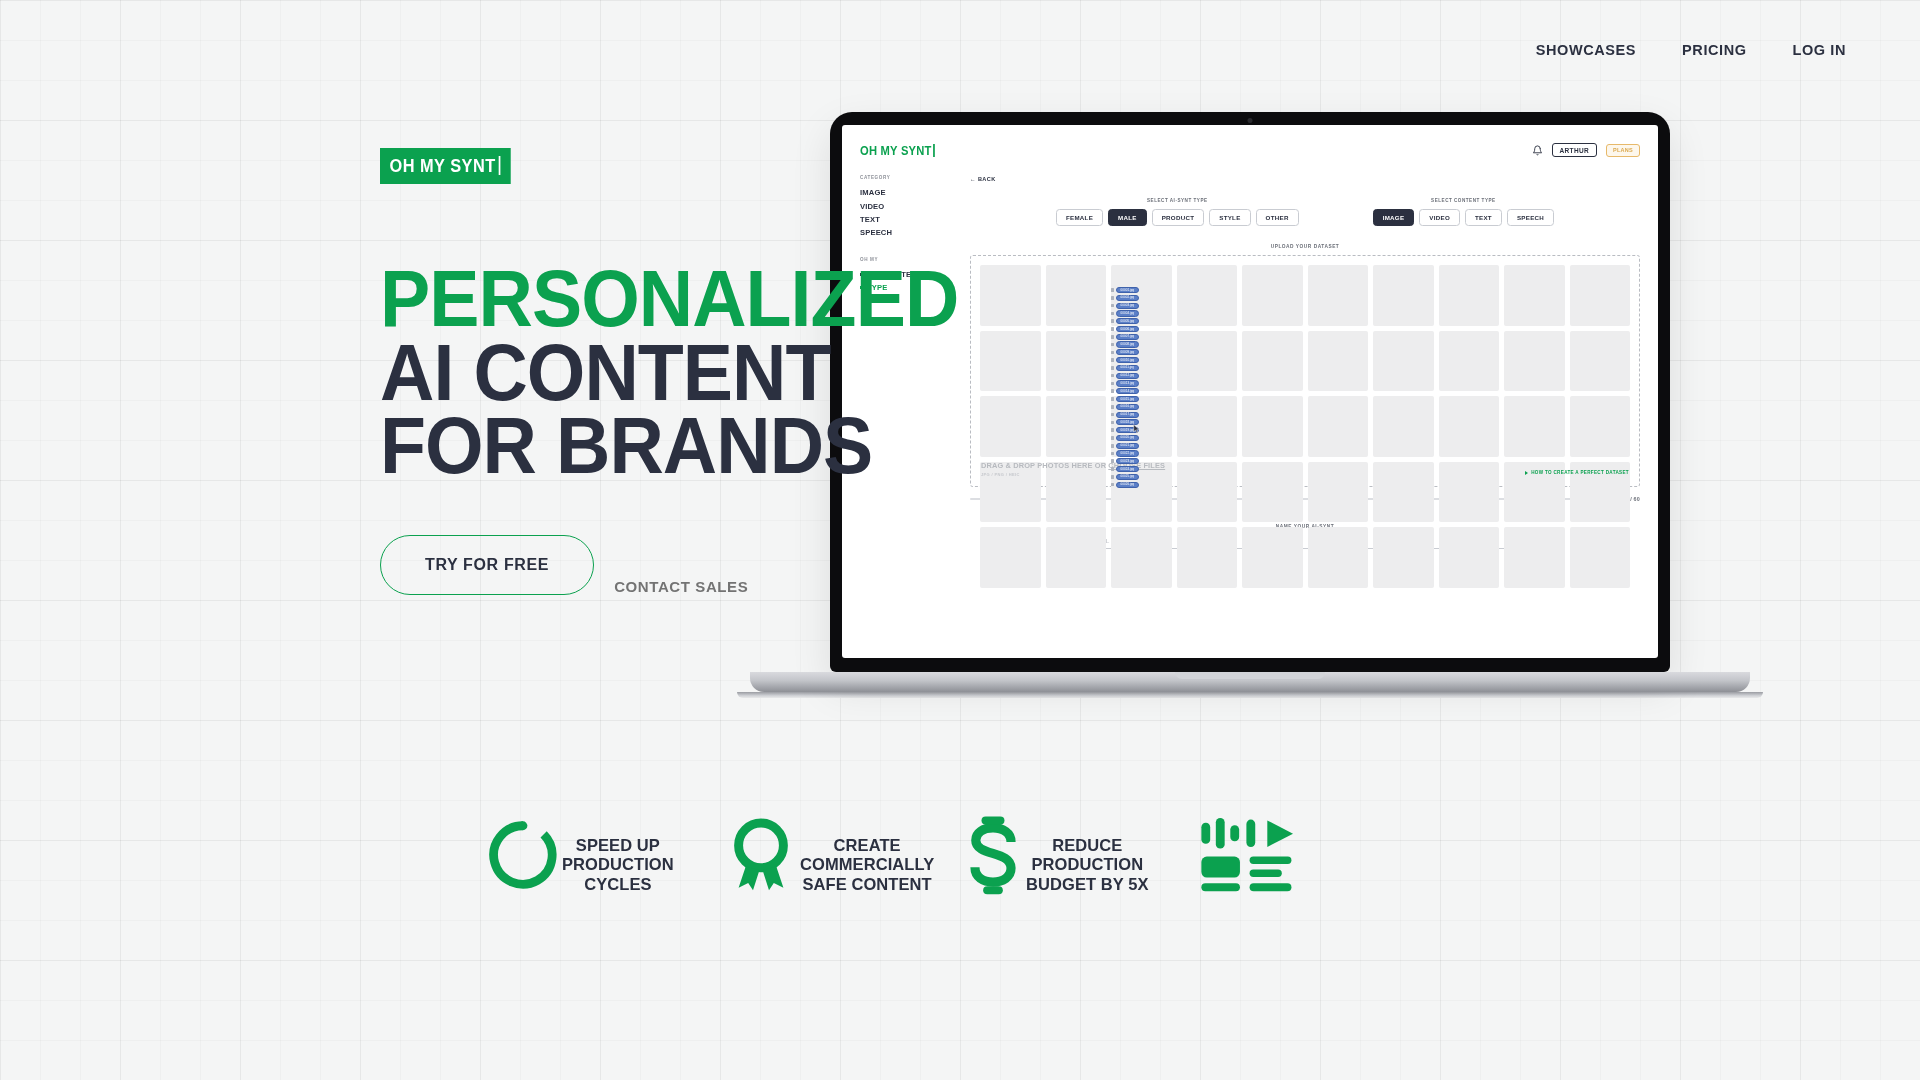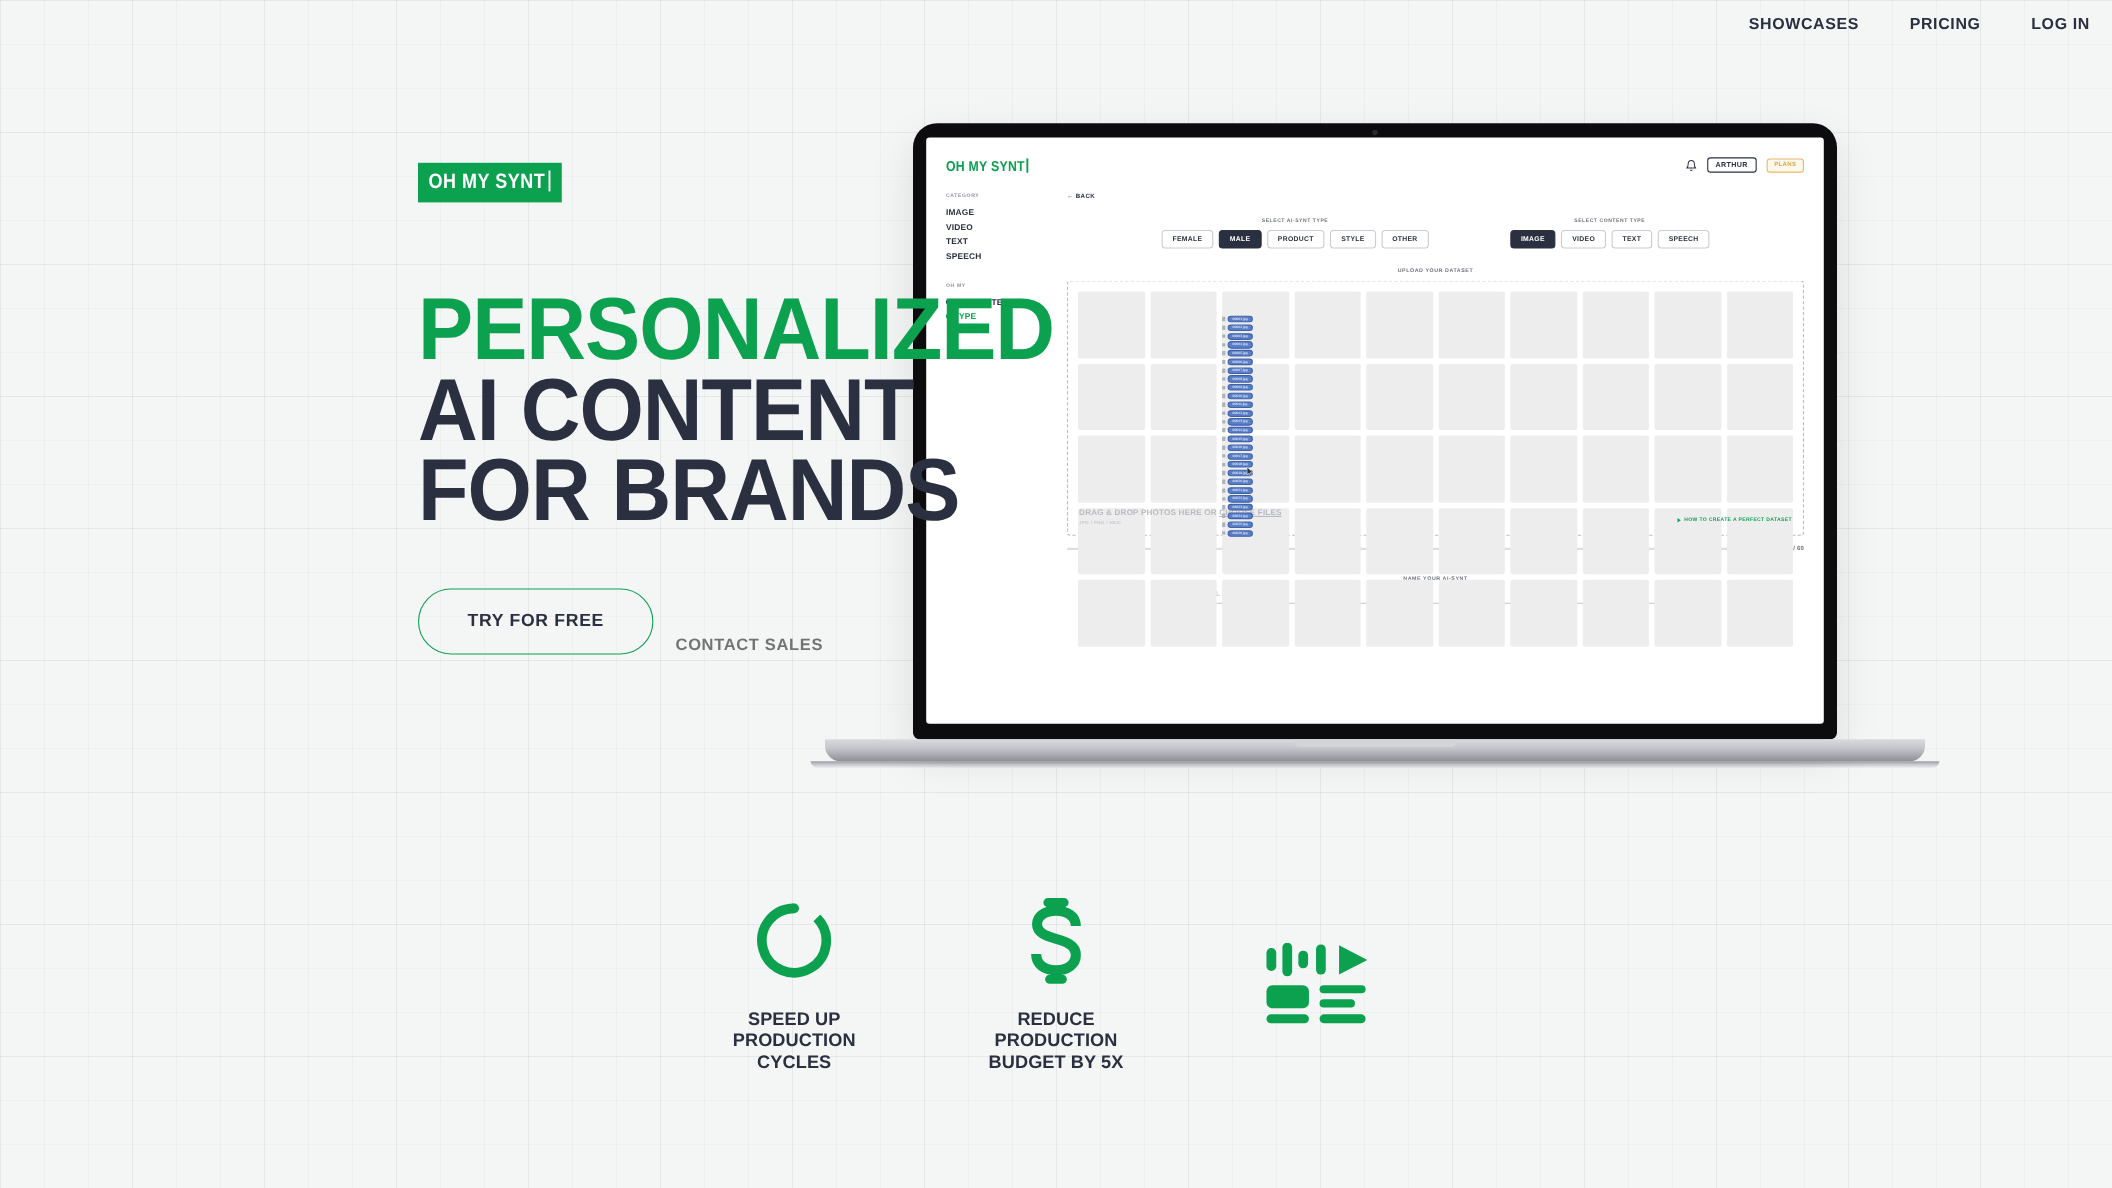--- a/index.html
+++ b/index.html
@@ -27,26 +27,26 @@
       linear-gradient(to right, rgba(0,0,0,0.022) 1px, transparent 1px),
       linear-gradient(to bottom, rgba(0,0,0,0.022) 1px, transparent 1px);
     background-size: 120px 120px, 120px 120px, 40px 40px, 40px 40px;
     background-position: 0 0, 0 0, 0 0, 0 0;
     pointer-events: none;
   }
 
   
   #topnav {
     position: absolute;
-    top: 14px; left: 0; right: 0;
+    top: 0; left: 0; right: 0;
     height: 58px;
     display: flex;
-    align-items: flex-start;
+    align-items: flex-end;
     justify-content: flex-end;
-    padding-right: 20px;
+    padding-right: 74px;
     gap: 46px;
     z-index: 20;
   }
   .nav-link {
     font-size: 14.5px;
     font-weight: 700;
     letter-spacing: 0.04em;
     color: #2b3040;
     text-decoration: none;
     white-space: nowrap;
@@ -496,24 +496,22 @@
     left: 0; right: 0;
     top: 812px;
     display: flex;
     justify-content: center;
     gap: 0;
     z-index: 10;
   }
   .feature {
     width: 238px;
     display: flex;
-    flex-direction: column;
     align-items: center;
     text-align: center;
-    justify-content: center;
   }
   .feature-icon {
     height: 86px;
     display: flex;
     align-items: center;
     justify-content: center;
     color: #0ba14f;
   }
   .feature-label {
     margin-top: 20px;
@@ -838,20 +836,32 @@
       <svg width="78" height="78" viewBox="0 0 48 48" fill="none" stroke="#0ba14f" stroke-width="5.4" stroke-linecap="butt">
         <path d="M24 6 A18 18 0 1 0 36.7 11.3"></path>
         <path d="M24 6 L24 6" stroke-linecap="round"></path>
       </svg>
     </div>
     <div class="feature-label">SPEED UP
 PRODUCTION
 CYCLES</div>
   </div>
 
+  <div class="feature">
+    <div class="feature-icon">
+      <svg width="78" height="80" viewBox="0 0 48 50" fill="none">
+        <circle cx="24" cy="19" r="14" stroke="#0ba14f" stroke-width="5.6"></circle>
+        <path d="M14.5 32 L10 45.5 L16 42.5 L19 47 L23 34.5 Z" fill="#0ba14f"></path>
+        <path d="M33.5 32 L38 45.5 L32 42.5 L29 47 L25 34.5 Z" fill="#0ba14f"></path>
+      </svg>
+    </div>
+    <div class="feature-label">CREATE
+COMMERCIALLY
+SAFE CONTENT</div>
+  </div>
 
   <div class="feature">
     <div class="feature-icon">
       <svg width="66" height="82" viewBox="0 0 40 50" fill="none" stroke="#0ba14f">
         <path d="M31 17 C31 11.5 26 8.5 20 8.5 C14 8.5 9.5 11.3 9.5 16 C9.5 26 31 22 31 33 C31 38.5 26 41.5 20 41.5 C14 41.5 9 38.5 9 32.5" stroke-width="5.6" stroke-linecap="butt"></path>
         <line x1="15.5" y1="4" x2="24.5" y2="4" stroke-width="5" stroke-linecap="round"></line>
         <line x1="16.5" y1="46.5" x2="23.5" y2="46.5" stroke-width="5" stroke-linecap="round"></line>
       </svg>
     </div>
     <div class="feature-label">REDUCE

